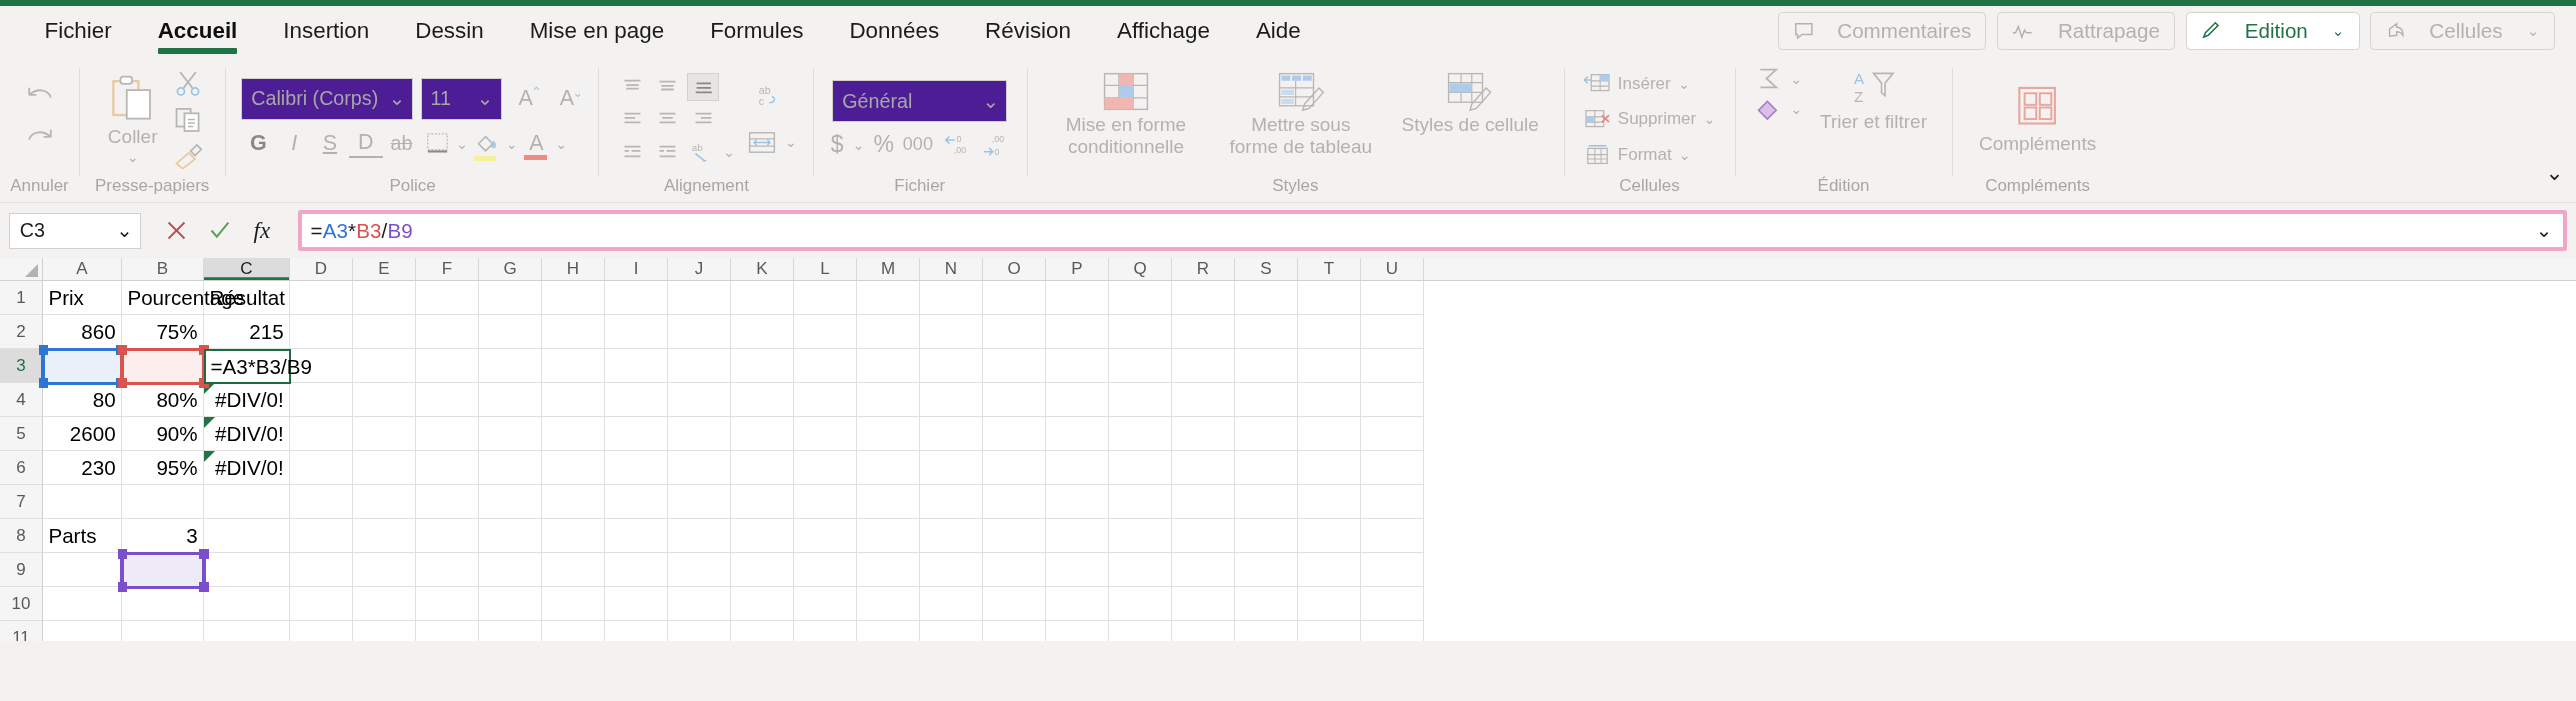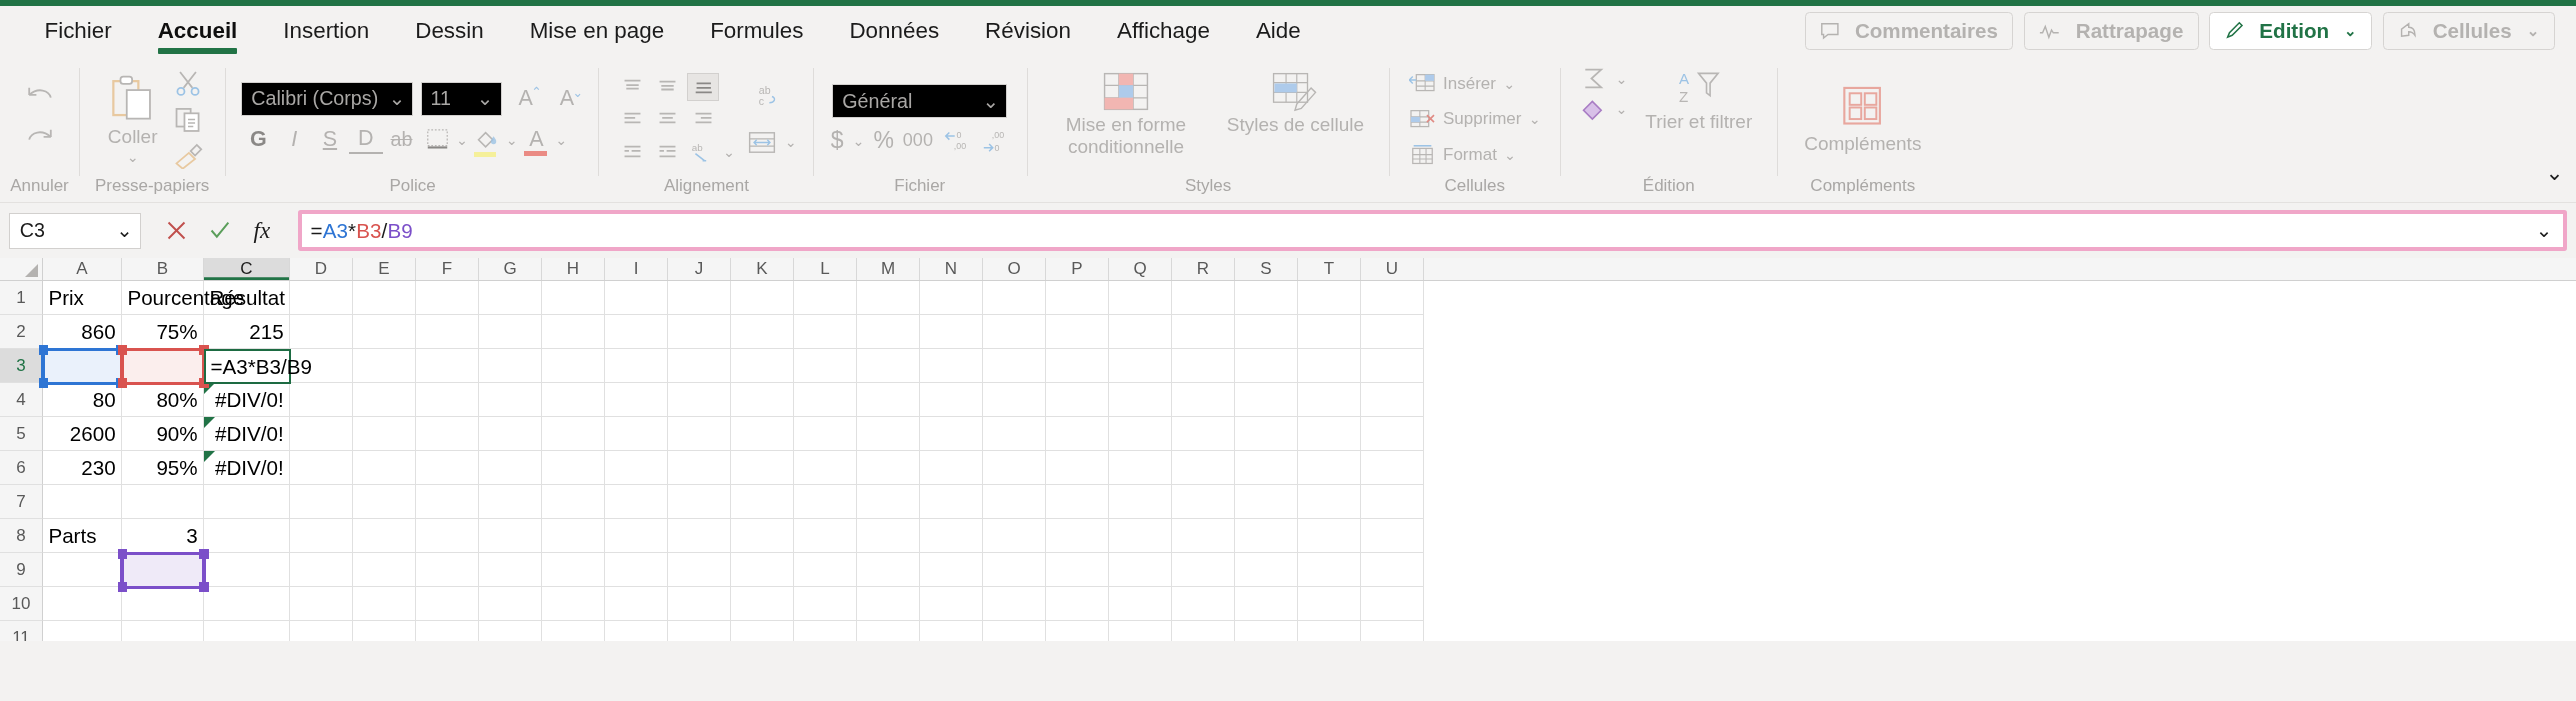--- a/index.html
+++ b/index.html
@@ -28,24 +28,24 @@
   .tab.active { font-weight: bold; color: #0f0f0f; }
   .tab.active::after {
     content: ""; position: absolute; left: 23px; right: 23px; bottom: 1.8px;
     height: 5.4px; background: #217346; border-radius: 0.9px;
   }
   .tabbar-right {
     margin-left: auto; display: flex; align-items: center;
     gap: 10.7px; padding-right: 21.5px;
   }
   .cmdbtn {
-    display: flex; align-items: center; gap: 15px;
+    display: flex; align-items: center; gap: 24px;
     height: 38px; padding: 0 14.3px; border: 0.9px solid #d6d4d2;
     border-radius: 4.5px; background: #f3f2f1; color: #b4b2b0;
-    font-size: 20.6px; white-space: nowrap; cursor: pointer; font-weight: bold;
+    font-size: 20.6px; white-space: nowrap; cursor: pointer;
   }
   .cmdbtn.on { background: #ffffff; color: #217346; border-color: #d6d4d2; }
   .cmdbtn .chev { font-size: 15px; }
 
   
   .ribbon {
     height: 148px; display: flex; align-items: stretch;
     background: #f3f2f1; border-bottom: 0.9px solid #e3e1df;
     position: relative;
   }
@@ -70,21 +70,21 @@
     padding: 1.8px 5.4px;
   }
   .bigbtn .lbl { font-size: 19px; color: #b4b2b0; text-align: center; line-height: 1.12; white-space: nowrap;}
   .bigbtn .lbl.two { white-space: normal; max-width: 148px; }
   .chev-sm { font-size: 14.3px; color: #b4b2b0; }
 
   
   .fontrow1 { display: flex; align-items: center; gap: 7.2px; }
   .fontrow2 { display: flex; align-items: center; gap: 1.8px; margin-top: 7.2px;}
   .combo {
-    height: 34px; border: 0.9px solid #d2d0ce; background: #000000;
+    height: 42px; border: 0.9px solid #d2d0ce; background: #4c1d95;
     display: flex; align-items: center; justify-content: space-between;
     padding: 0 7.2px 0 9px; font-size: 19.7px; color: #a9a7a5; cursor: pointer;
   }
   .combo.fname { width: 172px; }
   .combo.fsize { width: 81px; }
   .combo.numfmt { width: 175px; }
   .fbtn {
     width: 34px; height: 34px; display: flex; align-items: center;
     justify-content: center; font-size: 21.5px; color: #b4b2b0; cursor: pointer;
   }
@@ -475,20 +475,30 @@
       <div class="grp-body" style="gap:16px;align-items:flex-start;padding-top:5.4px;">
         <div class="bigbtn">
           <svg width="50" height="43" viewBox="0 0 56 48">
             <rect x="4" y="4" width="48" height="40" fill="none" stroke="#b8b6b4" stroke-width="1.6"></rect>
             <path d="M4 17h48M4 31h48M20 4v40M36 4v40" stroke="#b8b6b4" stroke-width="1.4"></path>
             <rect x="20" y="4" width="16" height="13" fill="#f2b6b2"></rect>
             <rect x="20" y="17" width="16" height="14" fill="#aecbeb"></rect>
             <rect x="4" y="31" width="32" height="13" fill="#f2b6b2"></rect>
           </svg>
           <span class="lbl two">Mise en forme conditionnelle</span>
+        </div>
+        <div class="bigbtn">
+          <svg width="50" height="43" viewBox="0 0 56 48">
+            <rect x="4" y="4" width="38" height="36" fill="none" stroke="#b8b6b4" stroke-width="1.5"></rect>
+            <path d="M6 6h10v6H6zM18 6h10v6H18zM30 6h10v6H30z" fill="#aecbeb"></path>
+            <path d="M4 20h38M4 30h38M22 12v28" stroke="#b8b6b4" stroke-width="1.3"></path>
+            <path d="M6 22h14v6H6zM6 32h14v6H6z" fill="#aecbeb" opacity=".6"></path>
+            <path d="M32 38l16-18 5 5-16 18-7 2z" fill="none" stroke="#b8b6b4" stroke-width="1.6"></path>
+          </svg>
+          <span class="lbl two">Mettre sous forme de tableau</span>
         </div>
         <div class="bigbtn">
           <svg width="50" height="43" viewBox="0 0 56 48">
             <rect x="4" y="4" width="38" height="32" fill="none" stroke="#b8b6b4" stroke-width="1.5"></rect>
             <path d="M4 14h38M4 25h38M18 4v32M30 4v32" stroke="#b8b6b4" stroke-width="1.3"></path>
             <rect x="5" y="15" width="25" height="10" fill="#aecbeb"></rect>
             <path d="M30 38l16-18 5 5-16 18-7 2z" fill="none" stroke="#b8b6b4" stroke-width="1.6"></path>
           </svg>
           <span class="lbl two">Styles de cellule</span>
         </div>

